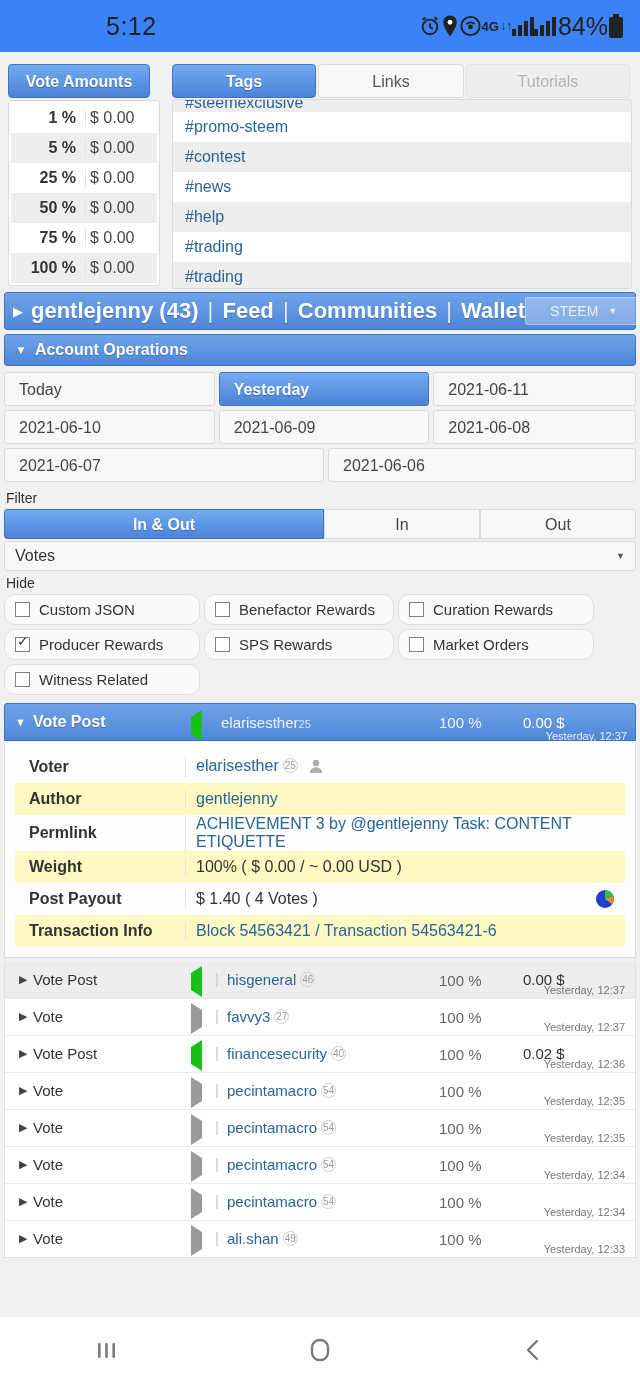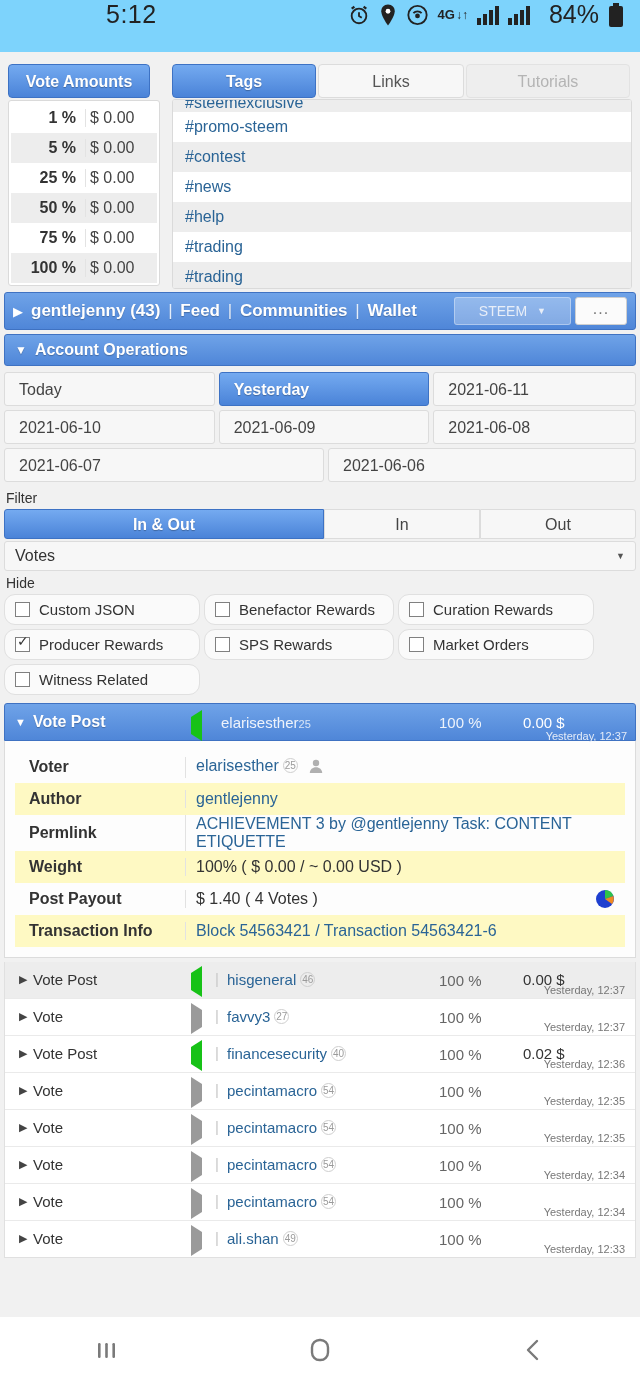--- a/index.html
+++ b/index.html
@@ -6,28 +6,28 @@
   html, body {
     width: 640px; height: 1387px;
     background: #ffffff;
     font-family: "Liberation Sans", sans-serif;
     overflow: hidden;
   }
   .phone { position: relative; width: 640px; height: 1387px; background: #f1f1f1; }
 
   
   .statusbar {
-    height: 52px; background: #7dd3fc;
-    display: flex; align-items: flex-start;
+    height: 52px; background: #3b82f6;
+    display: flex; align-items: center;
     padding: 0 16px;
   }
   .sb-time { font-size: 25px; color: #222; margin-left: 90px; letter-spacing: .5px; }
-  .sb-right { margin-left: auto; display: flex; align-items: center; gap: 9px; }
+  .sb-right { margin-left: auto; display: flex; align-items: center; }
   .sb-right svg { display: block; }
-  .sb-batt { font-size: 25px; color: #222; margin-left: 10px; }
+  .sb-batt { font-size: 25px; color: #222; margin-left: 2px; }
 
   
   .toppanels { position: relative; height: 232px; background: #f1f1f1; padding: 0 4px; }
   .tabrow { display: flex; padding-top: 6px; }
   .tab {
     height: 34px; line-height: 34px;
     font-size: 16px; color: #555; text-align: center;
     background: #f7f7f7; border: 1px solid #dcdcdc; border-radius: 4px;
     margin-right: 2px; overflow: hidden; white-space: nowrap;
   }
@@ -67,21 +67,21 @@
 
   
   .navbar {
     margin: 8px 4px 0 4px; height: 38px;
     background: linear-gradient(#6fa3e8, #4f86d8);
     border: 1px solid #3f72c2; border-radius: 3px;
     display: flex; align-items: center; padding: 0 8px;
     color: #fff;
   }
   .nav-caret { font-size: 13px; margin-right: 8px; color: #fff; }
-  .nav-links { font-size: 17px; font-weight: bold; text-shadow: 0 1px 1px rgba(0,0,0,.25); white-space: nowrap; }
+  .nav-links { font-size: 22px; font-weight: bold; text-shadow: 0 1px 1px rgba(0,0,0,.25); white-space: nowrap; }
   .nav-links .sep { font-weight: normal; opacity: .85; padding: 0 3px; }
   .nav-right { margin-left: auto; display: flex; align-items: center; gap: 4px; }
   .steem-sel {
     background: rgba(255,255,255,.28); border: 1px solid rgba(255,255,255,.35);
     border-radius: 3px; height: 28px; line-height: 26px;
     padding: 0 24px; font-size: 14px; color: #e8eef8;
     display: flex; align-items: center; gap: 10px;
   }
   .steem-sel .car { font-size: 9px; }
   .dots-btn {

